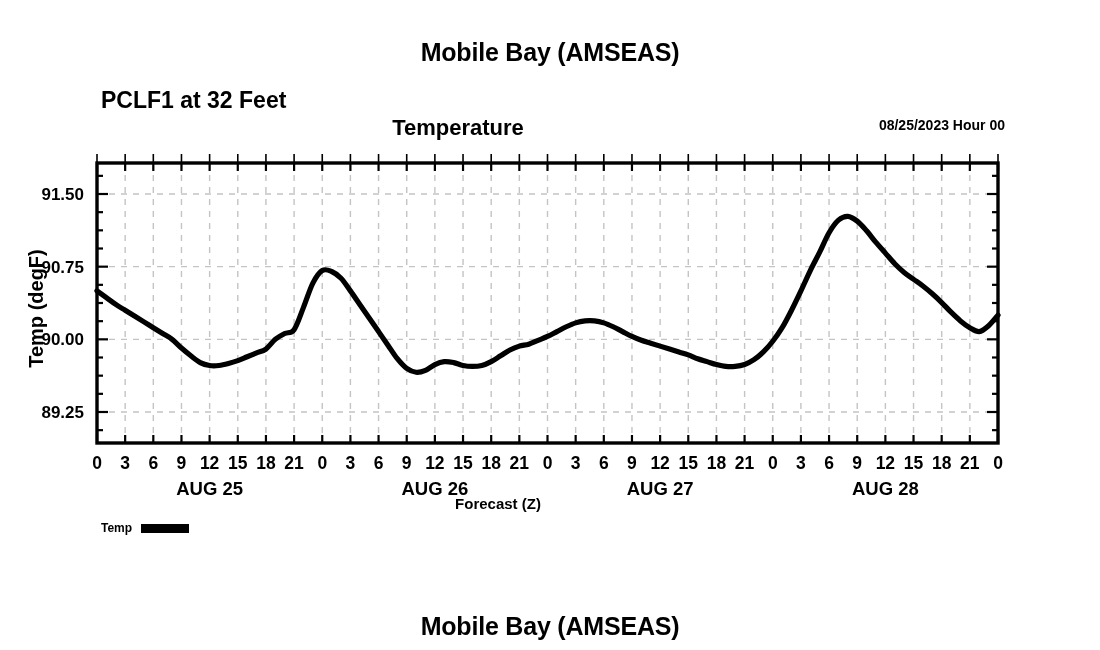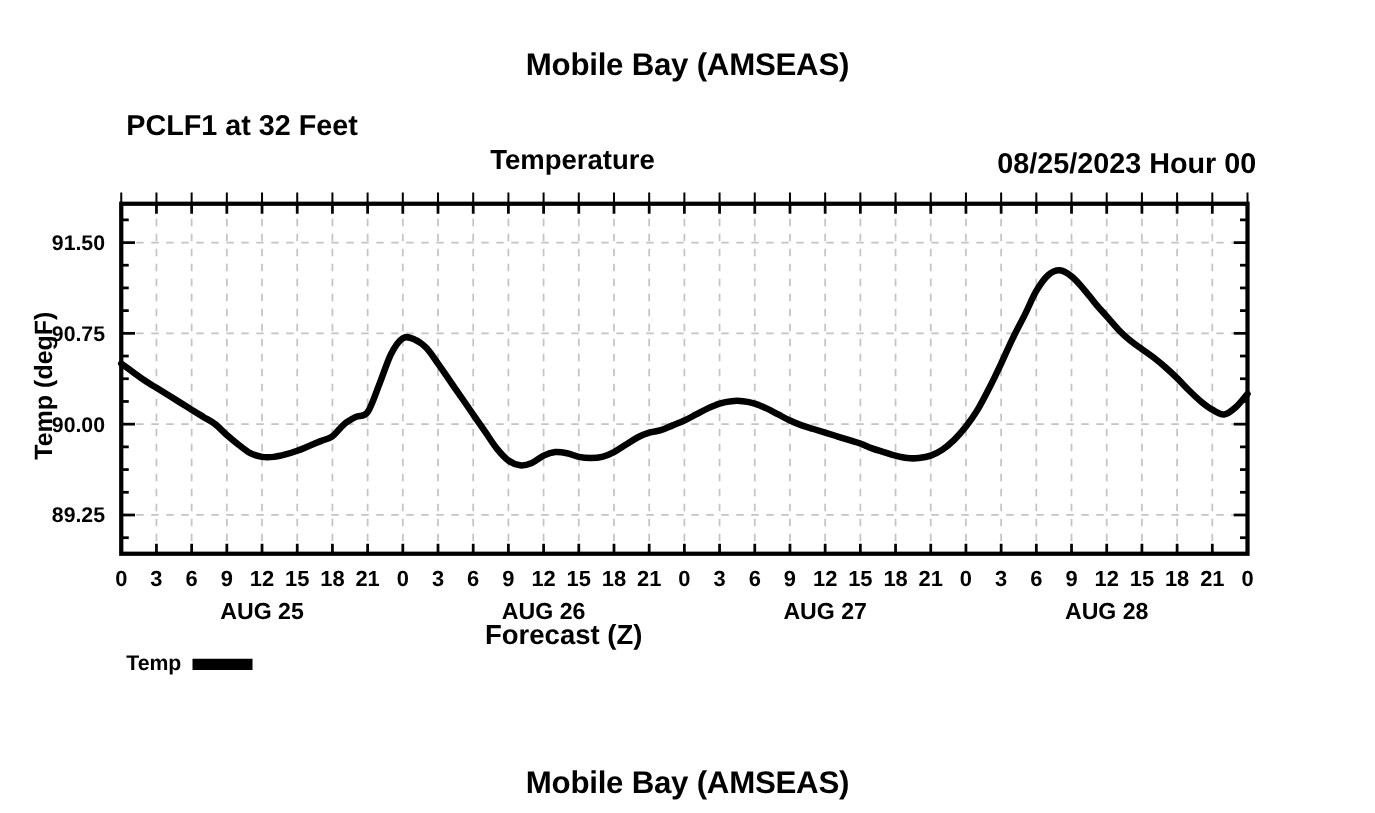--- a/index.html
+++ b/index.html
@@ -52,21 +52,21 @@
   }
   #subtitle {
     left: 0; top: 103px;
     width: 916px;
     text-align: center;
     font-size: 22px;
     font-weight: bold;
   }
   #run-time {
     right: 95px; top: 105px;
-    font-size: 23px;
+    font-size: 14px;
     font-weight: bold;
     white-space: nowrap;
   }
 
   
   #plot-wrap {
     left: 0px; top: 0px;
     width: 1100px; height: 650px;
   }
   #plot-svg { display: block; }
@@ -77,34 +77,34 @@
     width: 160px;
     text-align: center;
     font-size: 20px;
     font-weight: bold;
     transform: rotate(-90deg);
     transform-origin: center center;
   }
   #x-axis-title {
     left: 388px; top: 483px;
     width: 220px;
-    text-align: left;
-    font-size: 22px;
+    text-align: center;
+    font-size: 15px;
     font-weight: bold;
   }
 
   
   #legend {
     left: 101px; top: 509px;
     display: flex;
     align-items: center;
     gap: 9px;
   }
   #legend-label {
-    font-size: 17px;
+    font-size: 12px;
     font-weight: bold;
   }
   #legend-swatch {
     width: 48px;
     height: 9px;
     background: #000000;
   }
 </style>
 </head>
 <body>

